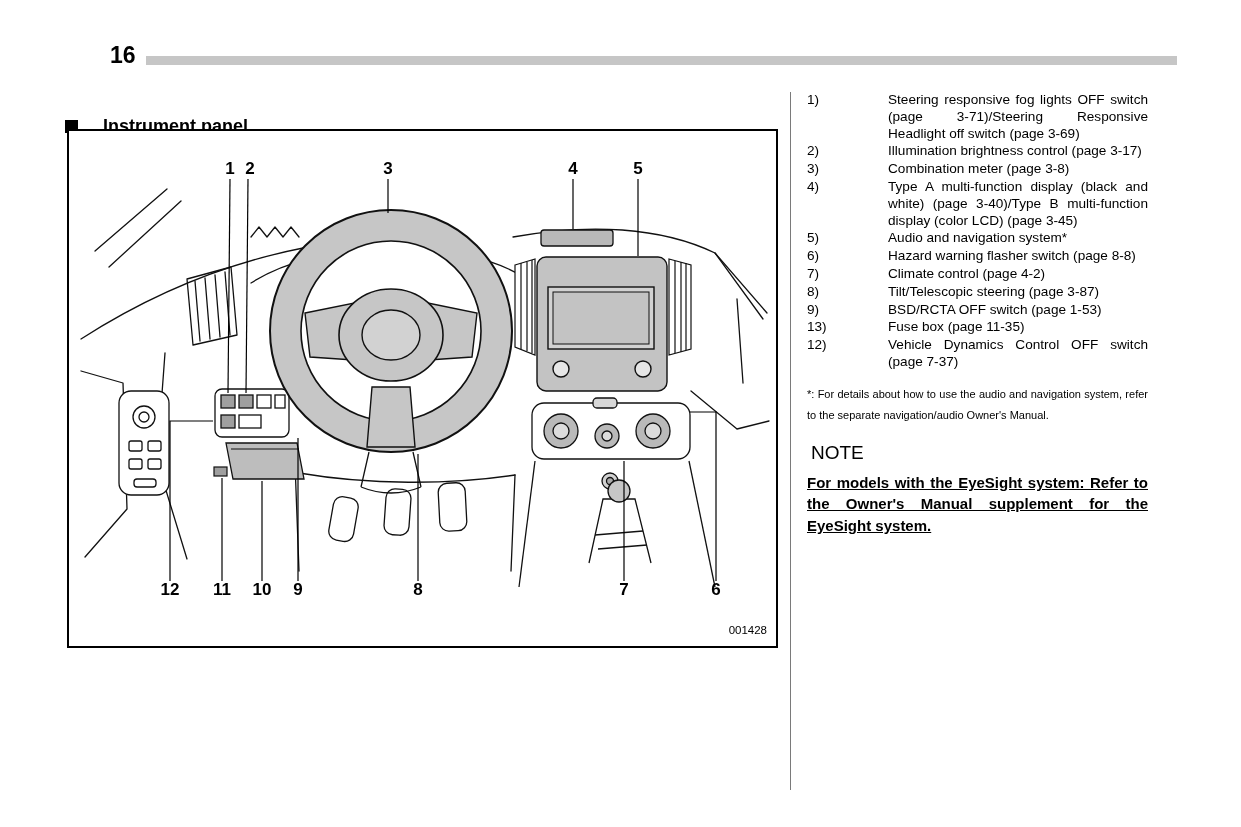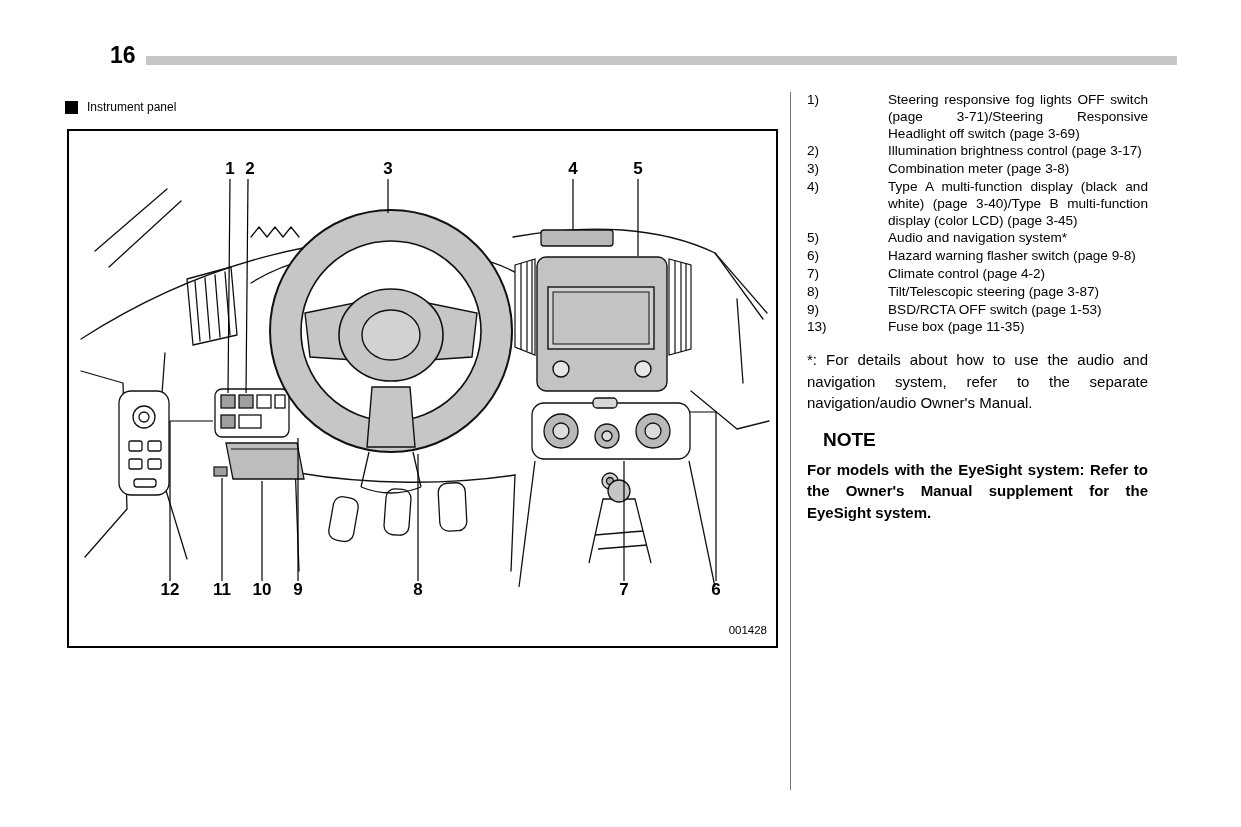--- a/index.html
+++ b/index.html
@@ -7,36 +7,36 @@
     width:1241px; height:827px; background:#ffffff; position:relative;
     font-family:"Liberation Sans", sans-serif; color:#000;
     overflow:hidden;
   }
   .page-header { position:absolute; left:63px; top:44px; width:1067px; display:flex; align-items:flex-end;margin-left:47px; }
   .page-num { font-size:23px; font-weight:bold; line-height:1; }
   .header-bar { flex:1; height:9px; background:#c6c6c6; margin:0 0 2px 10px; }
 
   .section-heading { position:absolute; left:65px; top:100px; display:flex; align-items:center; gap:9px; }
   .square { width:13px; height:13px; background:#000; flex:0 0 13px; }
-  .section-heading h1 { font-size:12px; font-weight:normal; margin:0; }
+  .section-heading h1 { font-size:18px; font-weight:bold; margin:16px; }
 
   .figure-box { position:absolute; left:67px; top:129px; width:711px; height:519px;
     border:2px solid #000; margin:0; box-sizing:border-box; background:#fff; }
   .figure-box svg { display:block; width:707px; height:515px; }
 
   .divider { position:absolute; left:790px; top:92px; width:1px; height:698px; background:#7a7a7a; }
 
   .legend { position:absolute; left:807px; top:92px; width:341px; }
   .legend ol { list-style:none; margin:0; padding:0; }
   .legend-item { display:flex; font-size:13.6px; line-height:16.8px; margin-bottom:1px; }
   .li-num { width:33px; flex:0 0 33px; }
   .li-txt { flex:1; text-align:justify;margin-left:48px; }
-  .footnote { font-size:15px; line-height:21.5px; text-align:justify; margin:13px 0 0 0; }
-  .note-heading { font-size:19px; font-weight:bold; margin:15px 0 8px 16px; }
-  .note-text { font-size:15px; font-weight:bold; line-height:21.5px; text-align:justify; margin:0; }
+  .footnote { font-size:11px; line-height:21.5px; text-align:justify; margin:13px 0 0 0; }
+  .note-heading { font-size:19px; font-weight:normal; margin:15px 0 8px 4px; }
+  .note-text { font-size:15px; font-weight:bold; line-height:21.5px; text-align:justify; margin:0;text-decoration:underline; }
 </style>
 </head>
 <body>
 
 <div class="page">
 
   <header class="page-header">
     <span class="page-num">16</span>
     <span class="header-bar"></span>
   </header>
@@ -202,37 +202,41 @@
       <li class="legend-item">
         <span class="li-num">4)</span>
         <span class="li-txt">Type A multi-function display (black and white) (page 3-40)/Type B multi-function display (color LCD) (page 3-45)</span>
       </li>
       <li class="legend-item">
         <span class="li-num">5)</span>
         <span class="li-txt">Audio and navigation system*</span>
       </li>
       <li class="legend-item">
         <span class="li-num">6)</span>
-        <span class="li-txt">Hazard warning flasher switch (page 9-8)</span>
+        <span class="li-txt">Hazard warning flasher switch (page 8-8)</span>
       </li>
       <li class="legend-item">
         <span class="li-num">7)</span>
         <span class="li-txt">Climate control (page 4-2)</span>
       </li>
       <li class="legend-item">
         <span class="li-num">8)</span>
         <span class="li-txt">Tilt/Telescopic steering (page 3-87)</span>
       </li>
       <li class="legend-item">
         <span class="li-num">9)</span>
         <span class="li-txt">BSD/RCTA OFF switch (page 1-53)</span>
       </li>
       <li class="legend-item">
         <span class="li-num">13)</span>
         <span class="li-txt">Fuse box (page 11-35)</span>
+      </li>
+      <li class="legend-item">
+        <span class="li-num">12)</span>
+        <span class="li-txt">Vehicle Dynamics Control OFF switch (page 7-37)</span>
       </li>
     </ol>
 
     <p class="footnote">*: For details about how to use the audio and navigation system, refer to the separate navigation/audio Owner's Manual.</p>
 
     <h2 class="note-heading">NOTE</h2>
     <p class="note-text">For models with the EyeSight system: Refer to the Owner's Manual supplement for the EyeSight system.</p>
   </aside>
 
 </div>

